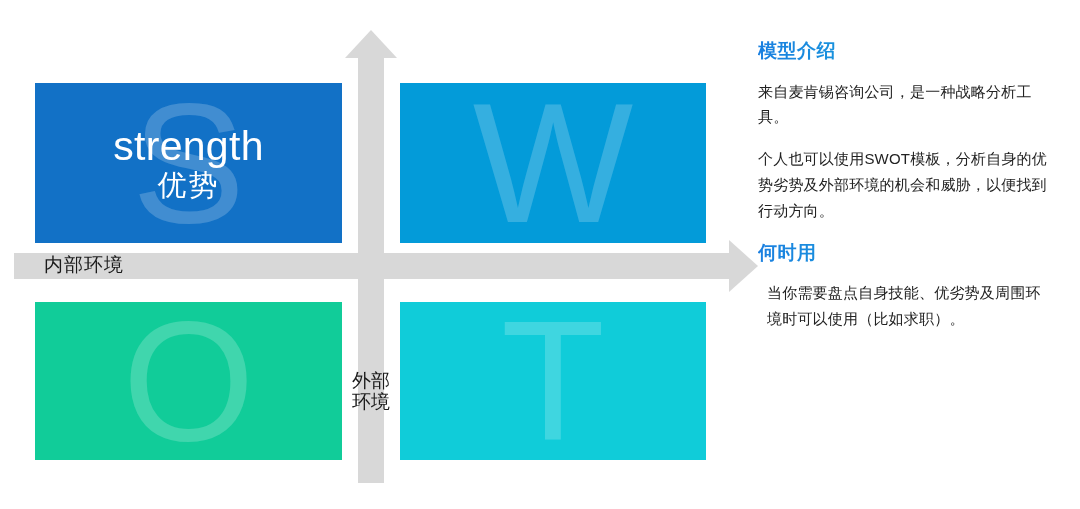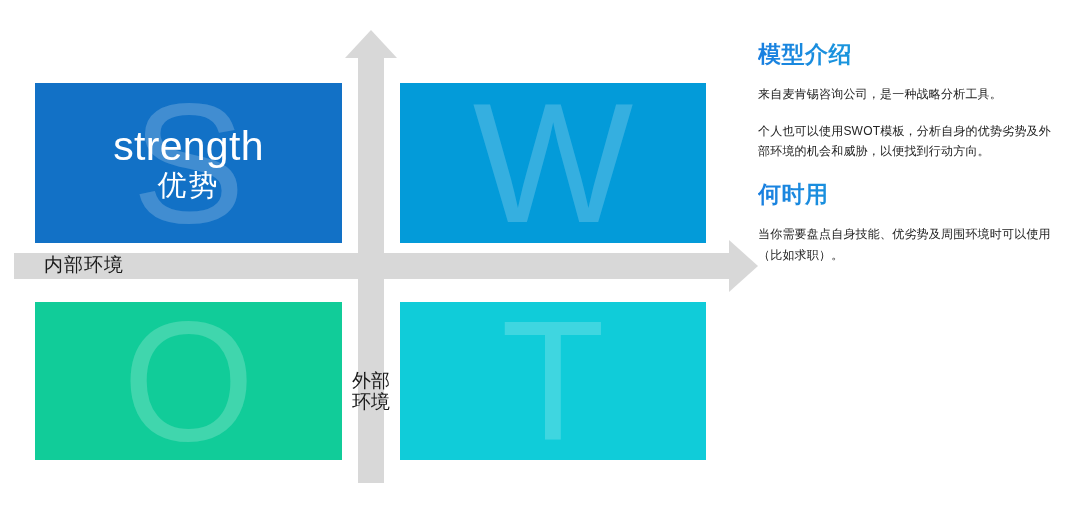--- a/index.html
+++ b/index.html
@@ -128,40 +128,40 @@
   #quad-threat      { left: 400px; top: 302px; width: 306px; height: 158px; }
 
   
   #info-panel {
     position: absolute;
     left: 758px;
     top: 38px;
     width: 296px;
   }
   .section-heading {
-    font-size: 23px;
+    font-size: 19px;
     font-weight: bold;
     line-height: 1.4;
     margin: 0 0 14px 0;
     background: linear-gradient(90deg, #1a7fe0 0%, #16c7d6 100%);
     -webkit-background-clip: text;
     background-clip: text;
     color: transparent;
     -webkit-text-fill-color: transparent;
     letter-spacing: 0.5px;
   }
   .section-heading-2 { }
   .body-para {
-    font-size: 12px;
+    font-size: 15px;
     line-height: 1.72;
     color: #222222;
     margin: 0 0 16px 0;
     letter-spacing: 0.2px;
   }
-  .body-para:last-child { margin-bottom: 0; }
+  .body-para:last-child { margin-bottom: 0; margin-left: 9px; }
 </style>
 </head>
 <body>
 
 <div id="page">
 
   <div class="axis-vert-head"></div>
   <div class="axis-vert-bar"></div>
   <div class="axis-horiz-bar"></div>
   <div class="axis-horiz-head"></div>

